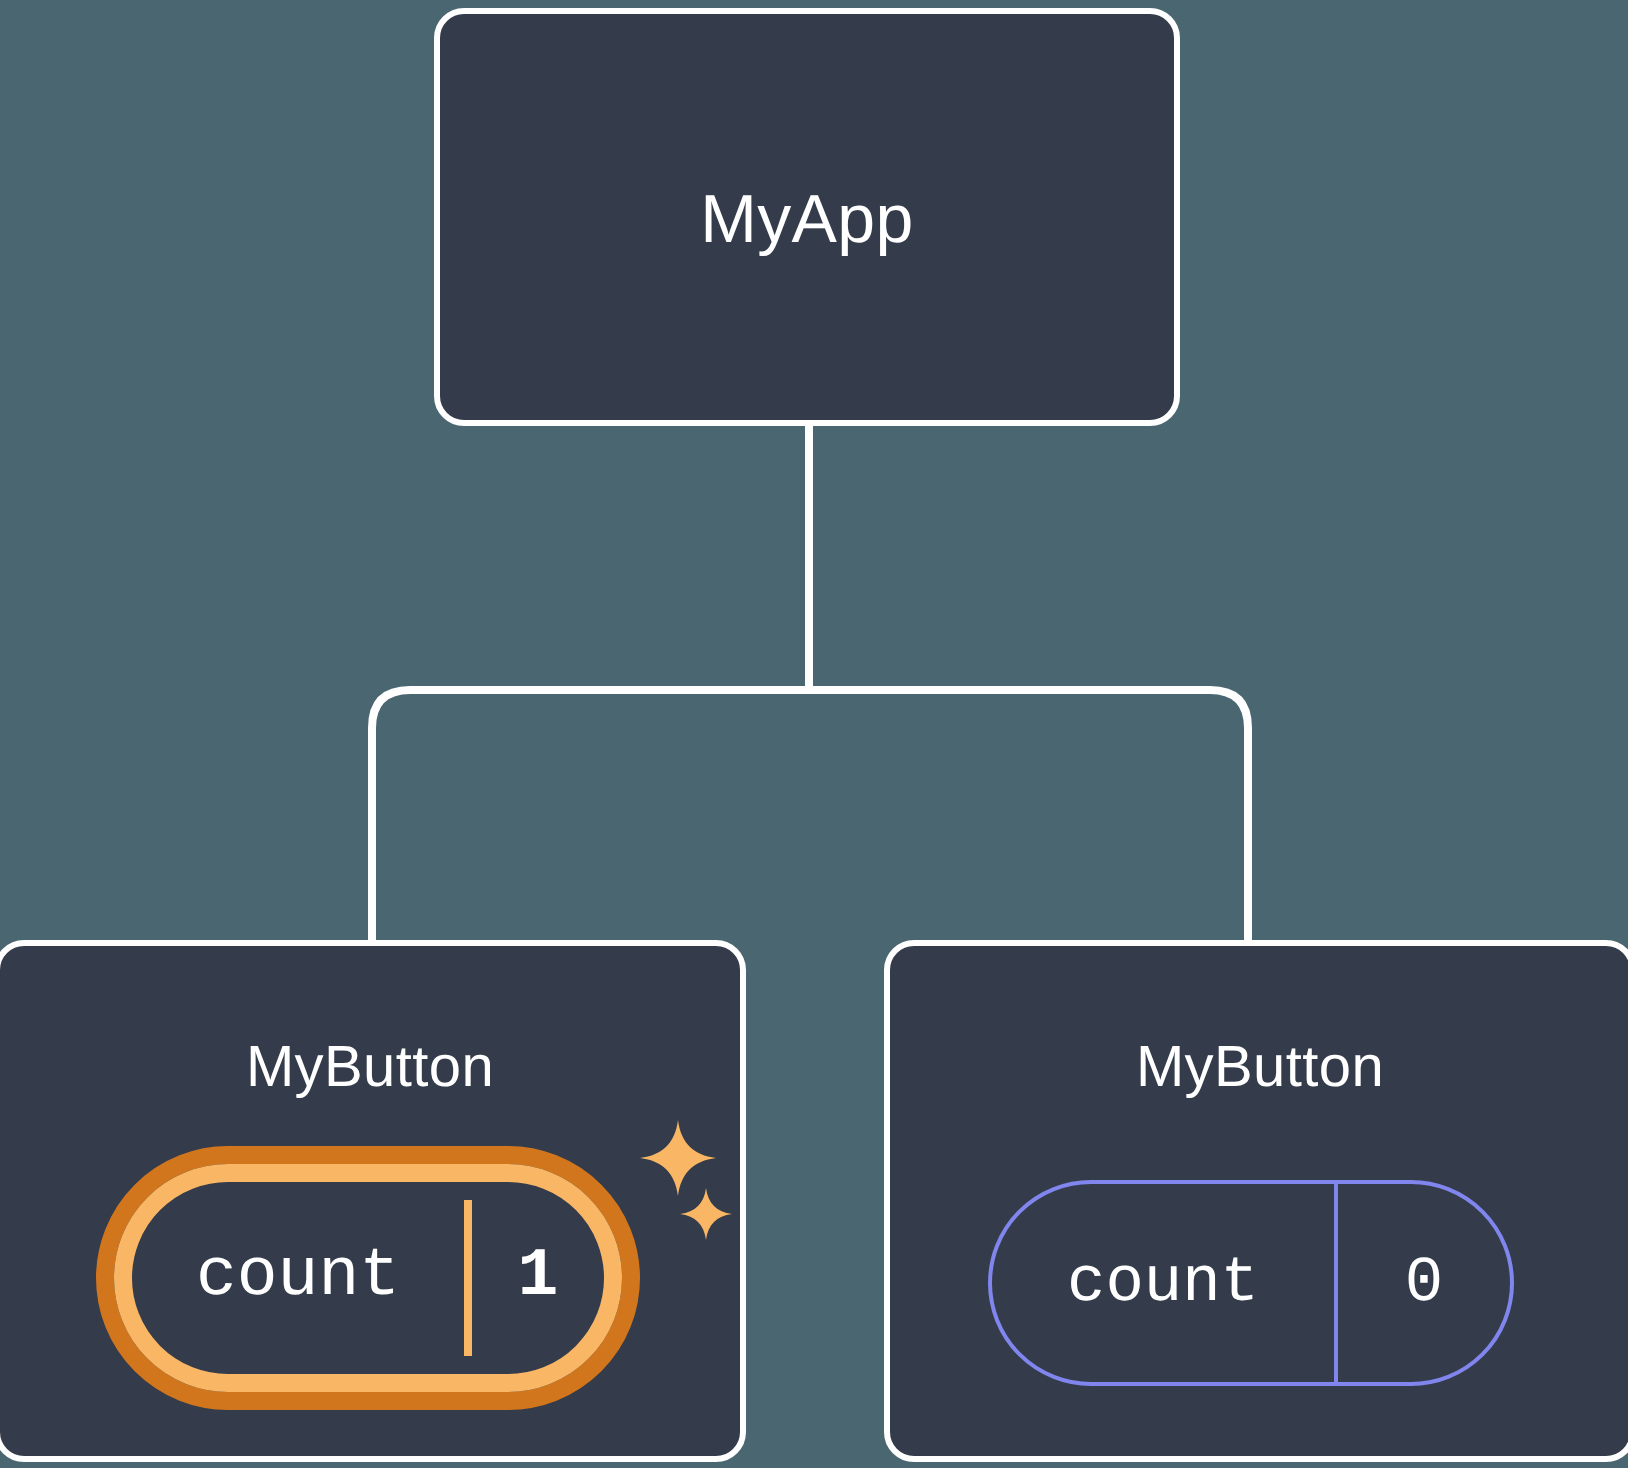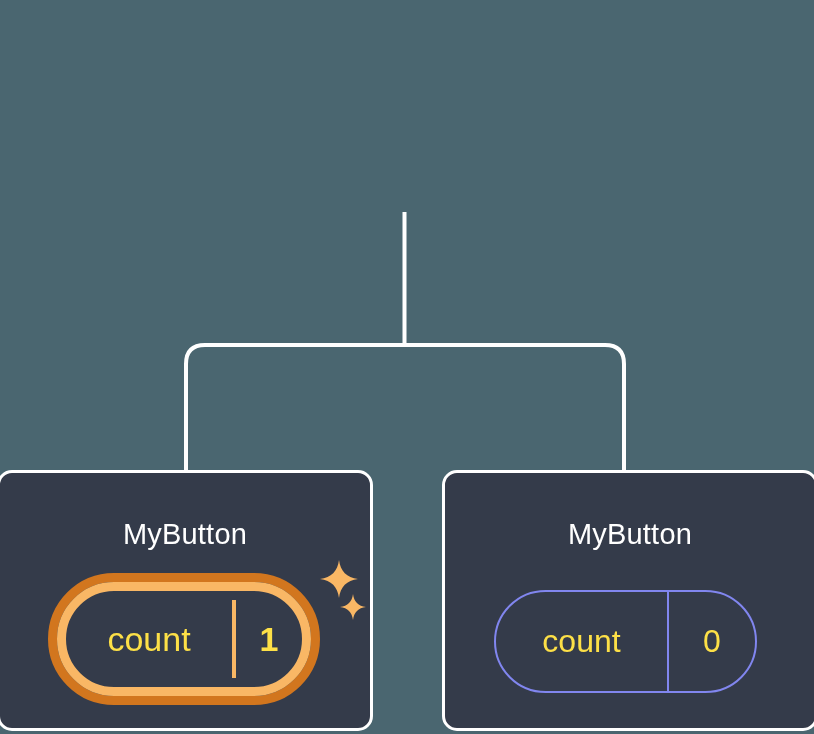--- a/index.html
+++ b/index.html
@@ -84,22 +84,23 @@
     box-sizing: border-box;
     display: flex;
     align-items: center;
     border-radius: 999px;
   }
   .pill-key, .pill-val {
     display: flex;
     align-items: center;
     justify-content: center;
     box-sizing: border-box;
-    color: #fde047;
+    color: #ffffff;
     white-space: nowrap;
+    font-family: Liberation Mono, monospace;
   }
 
   
   .pill-hl {
     left: 48px;
     top: 573px;
     width: 272px;
     height: 132px;
     border: 9px solid #d2761e;
     padding: 0;
@@ -175,20 +176,23 @@
 
 <div id="stage">
 
   <svg id="connectors" viewBox="0 0 814 734" width="814" height="734" fill="none">
 
     <path d="M 404.5 212 L 404.5 345" stroke="#ffffff" stroke-width="4" stroke-linecap="butt"></path>
 
     <path d="M 186 472 L 186 364 Q 186 345 205 345 L 605 345 Q 624 345 624 364 L 624 472" stroke="#ffffff" stroke-width="4" stroke-linecap="butt" stroke-linejoin="round"></path>
   </svg>
 
+  <div class="node" id="node-root">
+    <div class="node-title">MyApp</div>
+  </div>
 
   <div class="node" id="node-child-0">
     <div class="node-title">MyButton</div>
   </div>
 
   <div class="pill pill-hl">
     <div class="pill-hl-inner">
       <div class="pill-key">count</div>
       <div class="pill-divider"></div>
       <div class="pill-val">1</div>

